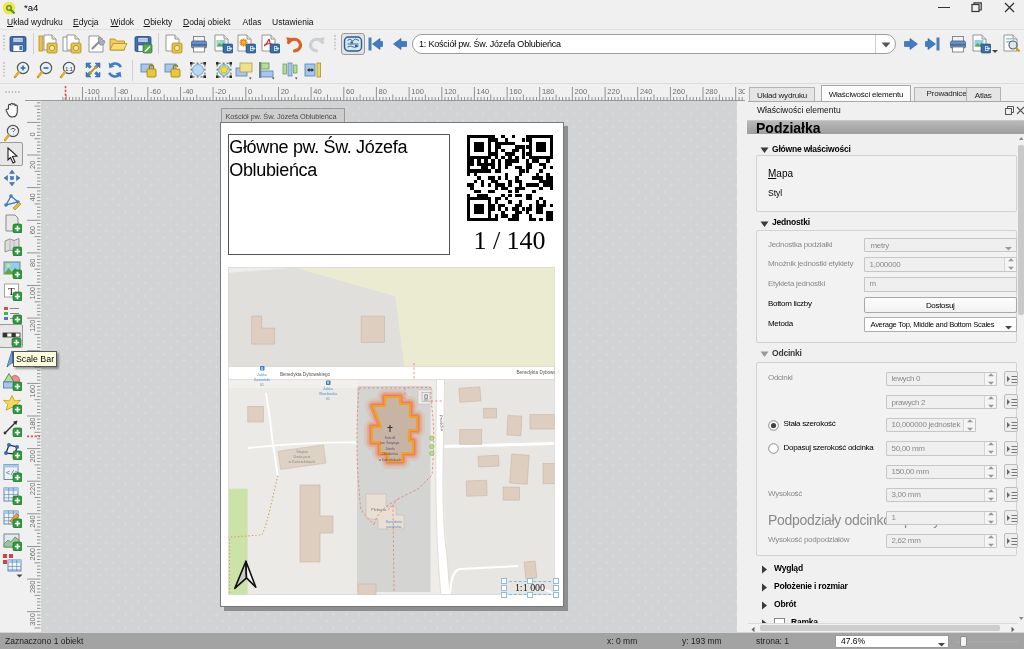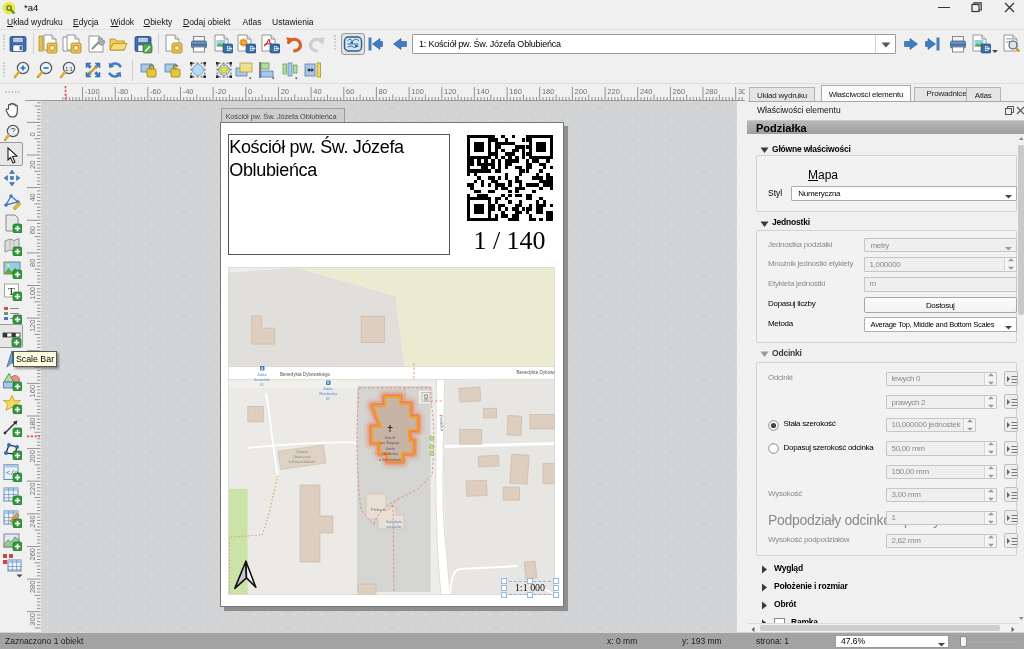--- a/index.html
+++ b/index.html
@@ -148,21 +148,21 @@
         <rect x="7.5" y="7.5" width="2.5" height="2" fill="#2c5d8f"></rect>
         <rect x="12" y="11" width="2.5" height="2" fill="#2c5d8f"></rect>
       </svg></div>
     <div style="position:absolute;left:365.0px;top:3.5px;width:20px;height:20px;"><svg width="20" height="20" viewBox="0 0 20 20" style="">
         <rect x="3.5" y="3.5" width="3" height="13" fill="#4a7fb5"></rect>
         <path d="M7.5 10 L15 4.5 L15 7.5 L17.5 7.5 L17.5 12.5 L15 12.5 L15 15.5 z" fill="#3f7cc4" stroke="#2a5d9c" stroke-width="0.6"></path>
       </svg></div>
     <div style="position:absolute;left:390.0px;top:3.5px;width:20px;height:20px;"><svg width="20" height="20" viewBox="0 0 20 20" style="">
         <path d="M3.5 10 L11 4.5 L11 7.5 L16.5 7.5 L16.5 12.5 L11 12.5 L11 15.5 z" fill="#3f7cc4" stroke="#2a5d9c" stroke-width="0.6"></path>
       </svg></div>
-    <div class="ab" style="left:412px;top:3.5px;width:484px;height:20px;background:#fff;border:1px solid #9b9b9b;border-radius:1px;">
+    <div class="ab" style="left:412px;top:3.5px;width:484px;height:20px;background:#fff;border:1px solid #9b9b9b;border-radius:10px;">
 <div class="ab" style="left:6px;top:4.5px;font-size:9px;letter-spacing:-0.2px;color:#000;white-space:nowrap;">1: Kościół pw. Św. Józefa Oblubieńca</div>
 <div class="ab" style="left:462px;top:0;width:21px;height:18px;border-left:1px solid #d0d0d0;"><svg width="20" height="18" viewBox="0 0 20 18" style="">
           <path d="M5.5 7.5 h9 l-4.5 5z" fill="#555"></path>
         </svg></div>
     </div>
     <div style="position:absolute;left:901.0px;top:3.5px;width:20px;height:20px;"><svg width="20" height="20" viewBox="0 0 20 20" style="">
         <path d="M16.5 10 L9 4.5 L9 7.5 L3.5 7.5 L3.5 12.5 L9 12.5 L9 15.5 z" fill="#3f7cc4" stroke="#2a5d9c" stroke-width="0.6"></path>
       </svg></div>
     <div style="position:absolute;left:923.0px;top:3.5px;width:20px;height:20px;"><svg width="20" height="20" viewBox="0 0 20 20" style="">
         <path d="M12.5 10 L5 4.5 L5 7.5 L2.5 7.5 L2.5 12.5 L5 12.5 L5 15.5 z" fill="#3f7cc4" stroke="#2a5d9c" stroke-width="0.6"></path>
@@ -862,21 +862,21 @@
       <text x="-459.5" y="9.5" font-size="7.5" fill="#6e6e6e" font-family="Liberation Sans" transform="rotate(-90)">260</text>
       <text x="-492.1" y="9.5" font-size="7.5" fill="#6e6e6e" font-family="Liberation Sans" transform="rotate(-90)">280</text>
       <text x="-524.7" y="9.5" font-size="7.5" fill="#6e6e6e" font-family="Liberation Sans" transform="rotate(-90)">300</text>
       <line x1="2" y1="335.4" x2="15" y2="335.4" stroke="#e05050" stroke-width="1.6" stroke-dasharray="2.2 1.6"></line>
     </svg></div>
 <div class="ab" style="left:40.5px;top:101px;width:704.5px;height:531px;background-color:#d2d3d4;background-image:radial-gradient(circle,#dbdcdd 0.9px,rgba(0,0,0,0) 1.2px),radial-gradient(circle,#dbdcdd 0.9px,rgba(0,0,0,0) 1.2px);background-size:13px 13px;background-position:0 0,6.5px 6.5px;overflow:hidden;">
     <div class="ab" style="left:180.0px;top:7.299999999999997px;width:124px;height:14px;background:#cecece;border:1px solid #9a9a9a;border-bottom:none;font-size:7.4px;color:#4a4a4a;padding:3px 0 0 4px;letter-spacing:-0.1px;white-space:nowrap;overflow:hidden;">Kościół pw. Św. Józefa Oblubieńca</div>
     <div class="ab" style="left:183.5px;top:25.400000000000006px;width:343.5px;height:484.4px;background:#8e8e8e;"></div>
     <div class="ab" style="left:179.5px;top:21.400000000000006px;width:343.5px;height:484.4px;background:#fff;border:1px solid #787878;">
       <div class="ab" style="left:7.3px;top:11px;width:221.5px;height:121px;border:1px solid #555;">
-        <div class="ab" style="left:0px;top:1px;font-size:18px;color:#000;line-height:22.6px;letter-spacing:-0.35px;white-space:pre;">Kościół pw. Św. Józefa
+        <div class="ab" style="left:0px;top:1px;font-size:18px;color:#000;line-height:22.6px;letter-spacing:-0.35px;white-space:pre;">Główne pw. Św. Józefa
 Oblubieńca</div>
       </div>
       <div class="ab" style="left:245.5px;top:11.6px;"><svg width="86" height="86" viewBox="0 0 86 86" style="shape-rendering:crispEdges">
           <path d="M0.0 0.0h3.4v3.4h-3.4zM3.4 0.0h3.4v3.4h-3.4zM6.9 0.0h3.4v3.4h-3.4zM10.3 0.0h3.4v3.4h-3.4zM13.8 0.0h3.4v3.4h-3.4zM17.2 0.0h3.4v3.4h-3.4zM20.6 0.0h3.4v3.4h-3.4zM24.1 0.0h3.4v3.4h-3.4zM34.4 0.0h3.4v3.4h-3.4zM44.7 0.0h3.4v3.4h-3.4zM58.5 0.0h3.4v3.4h-3.4zM61.9 0.0h3.4v3.4h-3.4zM65.4 0.0h3.4v3.4h-3.4zM68.8 0.0h3.4v3.4h-3.4zM72.2 0.0h3.4v3.4h-3.4zM75.7 0.0h3.4v3.4h-3.4zM79.1 0.0h3.4v3.4h-3.4zM82.6 0.0h3.4v3.4h-3.4zM0.0 3.4h3.4v3.4h-3.4zM20.6 3.4h3.4v3.4h-3.4zM24.1 3.4h3.4v3.4h-3.4zM27.5 3.4h3.4v3.4h-3.4zM37.8 3.4h3.4v3.4h-3.4zM55.0 3.4h3.4v3.4h-3.4zM58.5 3.4h3.4v3.4h-3.4zM61.9 3.4h3.4v3.4h-3.4zM82.6 3.4h3.4v3.4h-3.4zM0.0 6.9h3.4v3.4h-3.4zM6.9 6.9h3.4v3.4h-3.4zM10.3 6.9h3.4v3.4h-3.4zM13.8 6.9h3.4v3.4h-3.4zM20.6 6.9h3.4v3.4h-3.4zM27.5 6.9h3.4v3.4h-3.4zM31.0 6.9h3.4v3.4h-3.4zM34.4 6.9h3.4v3.4h-3.4zM37.8 6.9h3.4v3.4h-3.4zM41.3 6.9h3.4v3.4h-3.4zM44.7 6.9h3.4v3.4h-3.4zM61.9 6.9h3.4v3.4h-3.4zM68.8 6.9h3.4v3.4h-3.4zM72.2 6.9h3.4v3.4h-3.4zM75.7 6.9h3.4v3.4h-3.4zM82.6 6.9h3.4v3.4h-3.4zM0.0 10.3h3.4v3.4h-3.4zM6.9 10.3h3.4v3.4h-3.4zM10.3 10.3h3.4v3.4h-3.4zM13.8 10.3h3.4v3.4h-3.4zM20.6 10.3h3.4v3.4h-3.4zM27.5 10.3h3.4v3.4h-3.4zM31.0 10.3h3.4v3.4h-3.4zM48.2 10.3h3.4v3.4h-3.4zM51.6 10.3h3.4v3.4h-3.4zM55.0 10.3h3.4v3.4h-3.4zM58.5 10.3h3.4v3.4h-3.4zM61.9 10.3h3.4v3.4h-3.4zM68.8 10.3h3.4v3.4h-3.4zM72.2 10.3h3.4v3.4h-3.4zM75.7 10.3h3.4v3.4h-3.4zM82.6 10.3h3.4v3.4h-3.4zM0.0 13.8h3.4v3.4h-3.4zM6.9 13.8h3.4v3.4h-3.4zM10.3 13.8h3.4v3.4h-3.4zM13.8 13.8h3.4v3.4h-3.4zM20.6 13.8h3.4v3.4h-3.4zM27.5 13.8h3.4v3.4h-3.4zM34.4 13.8h3.4v3.4h-3.4zM44.7 13.8h3.4v3.4h-3.4zM48.2 13.8h3.4v3.4h-3.4zM55.0 13.8h3.4v3.4h-3.4zM61.9 13.8h3.4v3.4h-3.4zM68.8 13.8h3.4v3.4h-3.4zM72.2 13.8h3.4v3.4h-3.4zM75.7 13.8h3.4v3.4h-3.4zM82.6 13.8h3.4v3.4h-3.4zM0.0 17.2h3.4v3.4h-3.4zM20.6 17.2h3.4v3.4h-3.4zM24.1 17.2h3.4v3.4h-3.4zM27.5 17.2h3.4v3.4h-3.4zM37.8 17.2h3.4v3.4h-3.4zM41.3 17.2h3.4v3.4h-3.4zM44.7 17.2h3.4v3.4h-3.4zM55.0 17.2h3.4v3.4h-3.4zM58.5 17.2h3.4v3.4h-3.4zM61.9 17.2h3.4v3.4h-3.4zM82.6 17.2h3.4v3.4h-3.4zM0.0 20.6h3.4v3.4h-3.4zM3.4 20.6h3.4v3.4h-3.4zM6.9 20.6h3.4v3.4h-3.4zM10.3 20.6h3.4v3.4h-3.4zM13.8 20.6h3.4v3.4h-3.4zM17.2 20.6h3.4v3.4h-3.4zM20.6 20.6h3.4v3.4h-3.4zM27.5 20.6h3.4v3.4h-3.4zM34.4 20.6h3.4v3.4h-3.4zM41.3 20.6h3.4v3.4h-3.4zM48.2 20.6h3.4v3.4h-3.4zM55.0 20.6h3.4v3.4h-3.4zM61.9 20.6h3.4v3.4h-3.4zM65.4 20.6h3.4v3.4h-3.4zM68.8 20.6h3.4v3.4h-3.4zM72.2 20.6h3.4v3.4h-3.4zM75.7 20.6h3.4v3.4h-3.4zM79.1 20.6h3.4v3.4h-3.4zM82.6 20.6h3.4v3.4h-3.4zM0.0 24.1h3.4v3.4h-3.4zM3.4 24.1h3.4v3.4h-3.4zM10.3 24.1h3.4v3.4h-3.4zM17.2 24.1h3.4v3.4h-3.4zM24.1 24.1h3.4v3.4h-3.4zM31.0 24.1h3.4v3.4h-3.4zM37.8 24.1h3.4v3.4h-3.4zM41.3 24.1h3.4v3.4h-3.4zM44.7 24.1h3.4v3.4h-3.4zM48.2 24.1h3.4v3.4h-3.4zM58.5 24.1h3.4v3.4h-3.4zM65.4 24.1h3.4v3.4h-3.4zM68.8 24.1h3.4v3.4h-3.4zM79.1 24.1h3.4v3.4h-3.4zM0.0 27.5h3.4v3.4h-3.4zM3.4 27.5h3.4v3.4h-3.4zM10.3 27.5h3.4v3.4h-3.4zM13.8 27.5h3.4v3.4h-3.4zM17.2 27.5h3.4v3.4h-3.4zM20.6 27.5h3.4v3.4h-3.4zM24.1 27.5h3.4v3.4h-3.4zM31.0 27.5h3.4v3.4h-3.4zM37.8 27.5h3.4v3.4h-3.4zM41.3 27.5h3.4v3.4h-3.4zM58.5 27.5h3.4v3.4h-3.4zM61.9 27.5h3.4v3.4h-3.4zM72.2 27.5h3.4v3.4h-3.4zM75.7 27.5h3.4v3.4h-3.4zM0.0 31.0h3.4v3.4h-3.4zM13.8 31.0h3.4v3.4h-3.4zM17.2 31.0h3.4v3.4h-3.4zM24.1 31.0h3.4v3.4h-3.4zM31.0 31.0h3.4v3.4h-3.4zM37.8 31.0h3.4v3.4h-3.4zM48.2 31.0h3.4v3.4h-3.4zM51.6 31.0h3.4v3.4h-3.4zM58.5 31.0h3.4v3.4h-3.4zM61.9 31.0h3.4v3.4h-3.4zM75.7 31.0h3.4v3.4h-3.4zM82.6 31.0h3.4v3.4h-3.4zM0.0 34.4h3.4v3.4h-3.4zM3.4 34.4h3.4v3.4h-3.4zM6.9 34.4h3.4v3.4h-3.4zM10.3 34.4h3.4v3.4h-3.4zM13.8 34.4h3.4v3.4h-3.4zM17.2 34.4h3.4v3.4h-3.4zM20.6 34.4h3.4v3.4h-3.4zM27.5 34.4h3.4v3.4h-3.4zM31.0 34.4h3.4v3.4h-3.4zM51.6 34.4h3.4v3.4h-3.4zM55.0 34.4h3.4v3.4h-3.4zM58.5 34.4h3.4v3.4h-3.4zM72.2 34.4h3.4v3.4h-3.4zM0.0 37.8h3.4v3.4h-3.4zM6.9 37.8h3.4v3.4h-3.4zM37.8 37.8h3.4v3.4h-3.4zM51.6 37.8h3.4v3.4h-3.4zM68.8 37.8h3.4v3.4h-3.4zM79.1 37.8h3.4v3.4h-3.4zM10.3 41.3h3.4v3.4h-3.4zM20.6 41.3h3.4v3.4h-3.4zM24.1 41.3h3.4v3.4h-3.4zM31.0 41.3h3.4v3.4h-3.4zM37.8 41.3h3.4v3.4h-3.4zM48.2 41.3h3.4v3.4h-3.4zM65.4 41.3h3.4v3.4h-3.4zM68.8 41.3h3.4v3.4h-3.4zM72.2 41.3h3.4v3.4h-3.4zM79.1 41.3h3.4v3.4h-3.4zM82.6 41.3h3.4v3.4h-3.4zM6.9 44.7h3.4v3.4h-3.4zM13.8 44.7h3.4v3.4h-3.4zM24.1 44.7h3.4v3.4h-3.4zM27.5 44.7h3.4v3.4h-3.4zM41.3 44.7h3.4v3.4h-3.4zM48.2 44.7h3.4v3.4h-3.4zM51.6 44.7h3.4v3.4h-3.4zM72.2 44.7h3.4v3.4h-3.4zM75.7 44.7h3.4v3.4h-3.4zM79.1 44.7h3.4v3.4h-3.4zM82.6 44.7h3.4v3.4h-3.4zM0.0 48.2h3.4v3.4h-3.4zM3.4 48.2h3.4v3.4h-3.4zM13.8 48.2h3.4v3.4h-3.4zM20.6 48.2h3.4v3.4h-3.4zM27.5 48.2h3.4v3.4h-3.4zM31.0 48.2h3.4v3.4h-3.4zM34.4 48.2h3.4v3.4h-3.4zM41.3 48.2h3.4v3.4h-3.4zM51.6 48.2h3.4v3.4h-3.4zM58.5 48.2h3.4v3.4h-3.4zM61.9 48.2h3.4v3.4h-3.4zM65.4 48.2h3.4v3.4h-3.4zM68.8 48.2h3.4v3.4h-3.4zM75.7 48.2h3.4v3.4h-3.4zM79.1 48.2h3.4v3.4h-3.4zM82.6 48.2h3.4v3.4h-3.4zM3.4 51.6h3.4v3.4h-3.4zM27.5 51.6h3.4v3.4h-3.4zM34.4 51.6h3.4v3.4h-3.4zM37.8 51.6h3.4v3.4h-3.4zM48.2 51.6h3.4v3.4h-3.4zM51.6 51.6h3.4v3.4h-3.4zM55.0 51.6h3.4v3.4h-3.4zM72.2 51.6h3.4v3.4h-3.4zM82.6 51.6h3.4v3.4h-3.4zM6.9 55.0h3.4v3.4h-3.4zM10.3 55.0h3.4v3.4h-3.4zM20.6 55.0h3.4v3.4h-3.4zM24.1 55.0h3.4v3.4h-3.4zM41.3 55.0h3.4v3.4h-3.4zM48.2 55.0h3.4v3.4h-3.4zM65.4 55.0h3.4v3.4h-3.4zM0.0 58.5h3.4v3.4h-3.4zM10.3 58.5h3.4v3.4h-3.4zM13.8 58.5h3.4v3.4h-3.4zM17.2 58.5h3.4v3.4h-3.4zM34.4 58.5h3.4v3.4h-3.4zM41.3 58.5h3.4v3.4h-3.4zM48.2 58.5h3.4v3.4h-3.4zM51.6 58.5h3.4v3.4h-3.4zM58.5 58.5h3.4v3.4h-3.4zM61.9 58.5h3.4v3.4h-3.4zM0.0 61.9h3.4v3.4h-3.4zM3.4 61.9h3.4v3.4h-3.4zM6.9 61.9h3.4v3.4h-3.4zM10.3 61.9h3.4v3.4h-3.4zM13.8 61.9h3.4v3.4h-3.4zM17.2 61.9h3.4v3.4h-3.4zM20.6 61.9h3.4v3.4h-3.4zM27.5 61.9h3.4v3.4h-3.4zM31.0 61.9h3.4v3.4h-3.4zM37.8 61.9h3.4v3.4h-3.4zM58.5 61.9h3.4v3.4h-3.4zM61.9 61.9h3.4v3.4h-3.4zM72.2 61.9h3.4v3.4h-3.4zM0.0 65.4h3.4v3.4h-3.4zM20.6 65.4h3.4v3.4h-3.4zM27.5 65.4h3.4v3.4h-3.4zM41.3 65.4h3.4v3.4h-3.4zM51.6 65.4h3.4v3.4h-3.4zM68.8 65.4h3.4v3.4h-3.4zM75.7 65.4h3.4v3.4h-3.4zM0.0 68.8h3.4v3.4h-3.4zM6.9 68.8h3.4v3.4h-3.4zM10.3 68.8h3.4v3.4h-3.4zM13.8 68.8h3.4v3.4h-3.4zM20.6 68.8h3.4v3.4h-3.4zM24.1 68.8h3.4v3.4h-3.4zM31.0 68.8h3.4v3.4h-3.4zM34.4 68.8h3.4v3.4h-3.4zM48.2 68.8h3.4v3.4h-3.4zM51.6 68.8h3.4v3.4h-3.4zM61.9 68.8h3.4v3.4h-3.4zM68.8 68.8h3.4v3.4h-3.4zM72.2 68.8h3.4v3.4h-3.4zM75.7 68.8h3.4v3.4h-3.4zM82.6 68.8h3.4v3.4h-3.4zM0.0 72.2h3.4v3.4h-3.4zM6.9 72.2h3.4v3.4h-3.4zM10.3 72.2h3.4v3.4h-3.4zM13.8 72.2h3.4v3.4h-3.4zM20.6 72.2h3.4v3.4h-3.4zM24.1 72.2h3.4v3.4h-3.4zM31.0 72.2h3.4v3.4h-3.4zM37.8 72.2h3.4v3.4h-3.4zM44.7 72.2h3.4v3.4h-3.4zM48.2 72.2h3.4v3.4h-3.4zM55.0 72.2h3.4v3.4h-3.4zM58.5 72.2h3.4v3.4h-3.4zM61.9 72.2h3.4v3.4h-3.4zM68.8 72.2h3.4v3.4h-3.4zM72.2 72.2h3.4v3.4h-3.4zM0.0 75.7h3.4v3.4h-3.4zM6.9 75.7h3.4v3.4h-3.4zM10.3 75.7h3.4v3.4h-3.4zM13.8 75.7h3.4v3.4h-3.4zM20.6 75.7h3.4v3.4h-3.4zM34.4 75.7h3.4v3.4h-3.4zM48.2 75.7h3.4v3.4h-3.4zM51.6 75.7h3.4v3.4h-3.4zM58.5 75.7h3.4v3.4h-3.4zM68.8 75.7h3.4v3.4h-3.4zM72.2 75.7h3.4v3.4h-3.4zM79.1 75.7h3.4v3.4h-3.4zM82.6 75.7h3.4v3.4h-3.4zM0.0 79.1h3.4v3.4h-3.4zM20.6 79.1h3.4v3.4h-3.4zM27.5 79.1h3.4v3.4h-3.4zM34.4 79.1h3.4v3.4h-3.4zM37.8 79.1h3.4v3.4h-3.4zM44.7 79.1h3.4v3.4h-3.4zM48.2 79.1h3.4v3.4h-3.4zM61.9 79.1h3.4v3.4h-3.4zM79.1 79.1h3.4v3.4h-3.4zM82.6 79.1h3.4v3.4h-3.4zM0.0 82.6h3.4v3.4h-3.4zM3.4 82.6h3.4v3.4h-3.4zM6.9 82.6h3.4v3.4h-3.4zM10.3 82.6h3.4v3.4h-3.4zM13.8 82.6h3.4v3.4h-3.4zM17.2 82.6h3.4v3.4h-3.4zM20.6 82.6h3.4v3.4h-3.4zM24.1 82.6h3.4v3.4h-3.4zM27.5 82.6h3.4v3.4h-3.4zM41.3 82.6h3.4v3.4h-3.4zM44.7 82.6h3.4v3.4h-3.4zM48.2 82.6h3.4v3.4h-3.4zM61.9 82.6h3.4v3.4h-3.4zM65.4 82.6h3.4v3.4h-3.4zM72.2 82.6h3.4v3.4h-3.4zM79.1 82.6h3.4v3.4h-3.4zM82.6 82.6h3.4v3.4h-3.4z" fill="#000"></path>
         </svg></div>
       <div class="ab" style="left:246px;top:103px;width:85px;text-align:center;font-family:'Liberation Serif',serif;font-size:26px;color:#000;">1 / 140</div>
     </div>
     <div class="ab" style="left:187.5px;top:166.3px;"><svg width="326.5" height="327.8" viewBox="0 0 326.5 327.8" style="">
         <rect x="0" y="0" width="326.5" height="327.8" fill="#eeedea"></rect>
         <polygon points="0,5.7 68,0.7 167.4,28.9 176,95.7 176,99.7 0,99.7" fill="#e0dfdc"></polygon>
@@ -982,34 +982,28 @@
     <div class="ab" style="left:166px;top:3px;width:65px;height:13.5px;background:#e5e5e5;border:1px solid #b4b4b4;border-bottom:none;font-size:8px;letter-spacing:-0.2px;color:#222;text-align:center;padding-top:1px;white-space:nowrap;overflow:hidden;">Prowadnice</div>
     <div class="ab" style="left:217.7px;top:3px;width:35px;height:13.5px;background:#e5e5e5;border:1px solid #b4b4b4;border-bottom:none;font-size:8px;letter-spacing:-0.2px;color:#222;text-align:center;padding-top:2.5px;white-space:nowrap;overflow:hidden;">Atlas</div>
     <div class="ab" style="left:9px;top:21px;font-size:8.5px;color:#111;">Właściwości elementu</div>
     <div class="ab" style="left:257px;top:22px;"><svg width="9" height="9" viewBox="0 0 9 9" style="">
         <rect x="0.5" y="2.5" width="6" height="6" fill="none" stroke="#555" stroke-width="1"></rect>
         <path d="M2.5 2.5 V0.5 H8.5 V6.5 H6.5" fill="none" stroke="#555" stroke-width="1"></path>
       </svg></div>
     <div class="ab" style="left:268px;top:22px;"><svg width="9" height="9" viewBox="0 0 9 9" style="">
         <path d="M1 1 L8 8 M8 1 L1 8" stroke="#555" stroke-width="1.2"></path>
       </svg></div>
-    <div class="ab" style="left:-1px;top:36.4px;width:277px;height:13.6px;background:linear-gradient(#b9b9b9,#9d9d9d);border-top:1px solid #c8c8c8;font-size:11px;font-weight:bold;color:#000;padding:0 0 0 9px;line-height:14px;">Podziałka</div>
+    <div class="ab" style="left:-1px;top:36.4px;width:277px;height:13.6px;background:linear-gradient(#b9b9b9,#9d9d9d);border-top:1px solid #c8c8c8;font-size:14px;font-weight:bold;color:#000;padding:0 0 0 9px;line-height:14px;">Podziałka</div>
     <div class="ab" style="left:0;top:50px;width:276px;height:488.7px;background:#f0f0f0;overflow:hidden;">
       <div class="ab" style="left:12px;top:12px;"><svg width="9" height="8" viewBox="0 0 9 8" style="">
           <path d="M0.5 1.5 h8 l-4 5.5z" fill="#3a3a3a"></path>
         </svg></div>
       <div class="ab" style="left:24px;top:10.199999999999989px;font-size:8.5px;letter-spacing:-0.2px;font-weight:bold;color:#000;">Główne właściwości</div>
       <div class="ab" style="left:8px;top:21.30000000000001px;width:261px;height:56.4px;background:#f2f2f2;border:1px solid #d2d2d2;border-radius:2px;"></div>
-      <div class="ab" style="left:20px;top:33.80000000000001px;font-size:12px;color:#000;margin-left:40px;"><u>M</u>apa</div>
-      <div class="ab" style="left:43.3px;top:51.80000000000001px;width:226px;height:15.5px;background:#fff;border:1px solid #abadb3;border-radius:1px;">
-        <div class="ab" style="left:6px;top:2.25px;font-size:8px;letter-spacing:-0.3px;color:#000;white-space:nowrap;">Numeryczna</div>
-        <div class="ab" style="right:3px;top:5.25px;"><svg width="9" height="6" viewBox="0 0 9 6" style="">
-            <path d="M1 1 l3.5 3.5 3.5-3.5z" fill="#444"></path>
-          </svg></div>
-      </div>
+      <div class="ab" style="left:20px;top:33.80000000000001px;font-size:10px;color:#000;"><u>M</u>apa</div>
       <div class="ab" style="left:20px;top:54.19999999999999px;font-size:8.5px;color:#000;">Styl</div>
       <div class="ab" style="left:12px;top:85.5px;"><svg width="9" height="8" viewBox="0 0 9 8" style="">
           <path d="M0.5 1.5 h8 l-4 5.5z" fill="#3a3a3a"></path>
         </svg></div>
       <div class="ab" style="left:24px;top:83.19999999999999px;font-size:8.5px;letter-spacing:-0.2px;font-weight:bold;color:#000;">Jednostki</div>
       <div class="ab" style="left:8px;top:96px;width:261px;height:112.7px;background:#f2f2f2;border:1px solid #d2d2d2;border-radius:2px;"></div>
       <div class="ab" style="left:20px;top:105.80000000000001px;font-size:8px;letter-spacing:-0.3px;color:#8a8a8a;white-space:nowrap;">Jednostka podziałki</div>
       <div class="ab" style="left:115.5px;top:103.80000000000001px;width:153.5px;height:14.5px;background:#efefef;border:1px solid #c6c6c6;border-radius:1px;">
         <div class="ab" style="left:6px;top:1.75px;font-size:8px;letter-spacing:-0.3px;color:#8a8a8a;white-space:nowrap;">metry</div>
         <div class="ab" style="right:3px;top:4.75px;"><svg width="9" height="6" viewBox="0 0 9 6" style="">
@@ -1021,21 +1015,21 @@
         <div class="ab" style="left:5px;top:1.75px;font-size:8px;letter-spacing:-0.3px;color:#8a8a8a;white-space:nowrap;">1,000000</div>
         <div class="ab" style="right:0;top:0;width:12px;height:12.5px;border-left:1px solid #d5d5d5;background:#f5f5f5;"><svg width="12" height="12.5" viewBox="0 0 12 12.5" style="">
             <path d="M3 3.25 l3-3 3 3z" fill="#999"></path>
             <path d="M3 8.75 l3 3 3-3z" fill="#999"></path>
           </svg></div>
       </div>
       <div class="ab" style="left:20px;top:145.3px;font-size:8px;letter-spacing:-0.3px;color:#8a8a8a;white-space:nowrap;">Etykieta jednostki</div>
       <div class="ab" style="left:115.5px;top:143.3px;width:153.5px;height:14.5px;background:#efefef;border:1px solid #c6c6c6;">
         <div class="ab" style="left:5px;top:0.7px;font-size:8px;letter-spacing:-0.3px;color:#8a8a8a;">m</div>
       </div>
-      <div class="ab" style="left:20px;top:165px;font-size:8px;letter-spacing:-0.3px;color:#000;white-space:nowrap;">Dopasuj liczby</div>
+      <div class="ab" style="left:20px;top:165px;font-size:8px;letter-spacing:-0.3px;color:#000;white-space:nowrap;">Bottom liczby</div>
       <div class="ab" style="left:115.5px;top:163px;width:153.5px;height:15.5px;background:linear-gradient(#fdfdfd,#f2f2f2);border:1px solid #a8a8a8;border-radius:2px;text-align:center;font-size:8px;letter-spacing:-0.3px;color:#000;line-height:15px;">Dostosuj</div>
       <div class="ab" style="left:20px;top:185.39999999999998px;font-size:8px;letter-spacing:-0.3px;color:#000;white-space:nowrap;">Metoda</div>
       <div class="ab" style="left:115.5px;top:183.39999999999998px;width:153.5px;height:14.5px;background:#fff;border:1px solid #abadb3;border-radius:1px;">
         <div class="ab" style="left:6px;top:1.75px;font-size:7.6px;letter-spacing:-0.3px;color:#000;white-space:nowrap;">Average Top, Middle and Bottom Scales</div>
         <div class="ab" style="right:3px;top:4.75px;"><svg width="9" height="6" viewBox="0 0 9 6" style="">
             <path d="M1 1 l3.5 3.5 3.5-3.5z" fill="#444"></path>
           </svg></div>
       </div>
       <div class="ab" style="left:12px;top:216px;"><svg width="9" height="8" viewBox="0 0 9 8" style="">
           <path d="M0.5 1.5 h8 l-4 5.5z" fill="#9a9a9a"></path>

